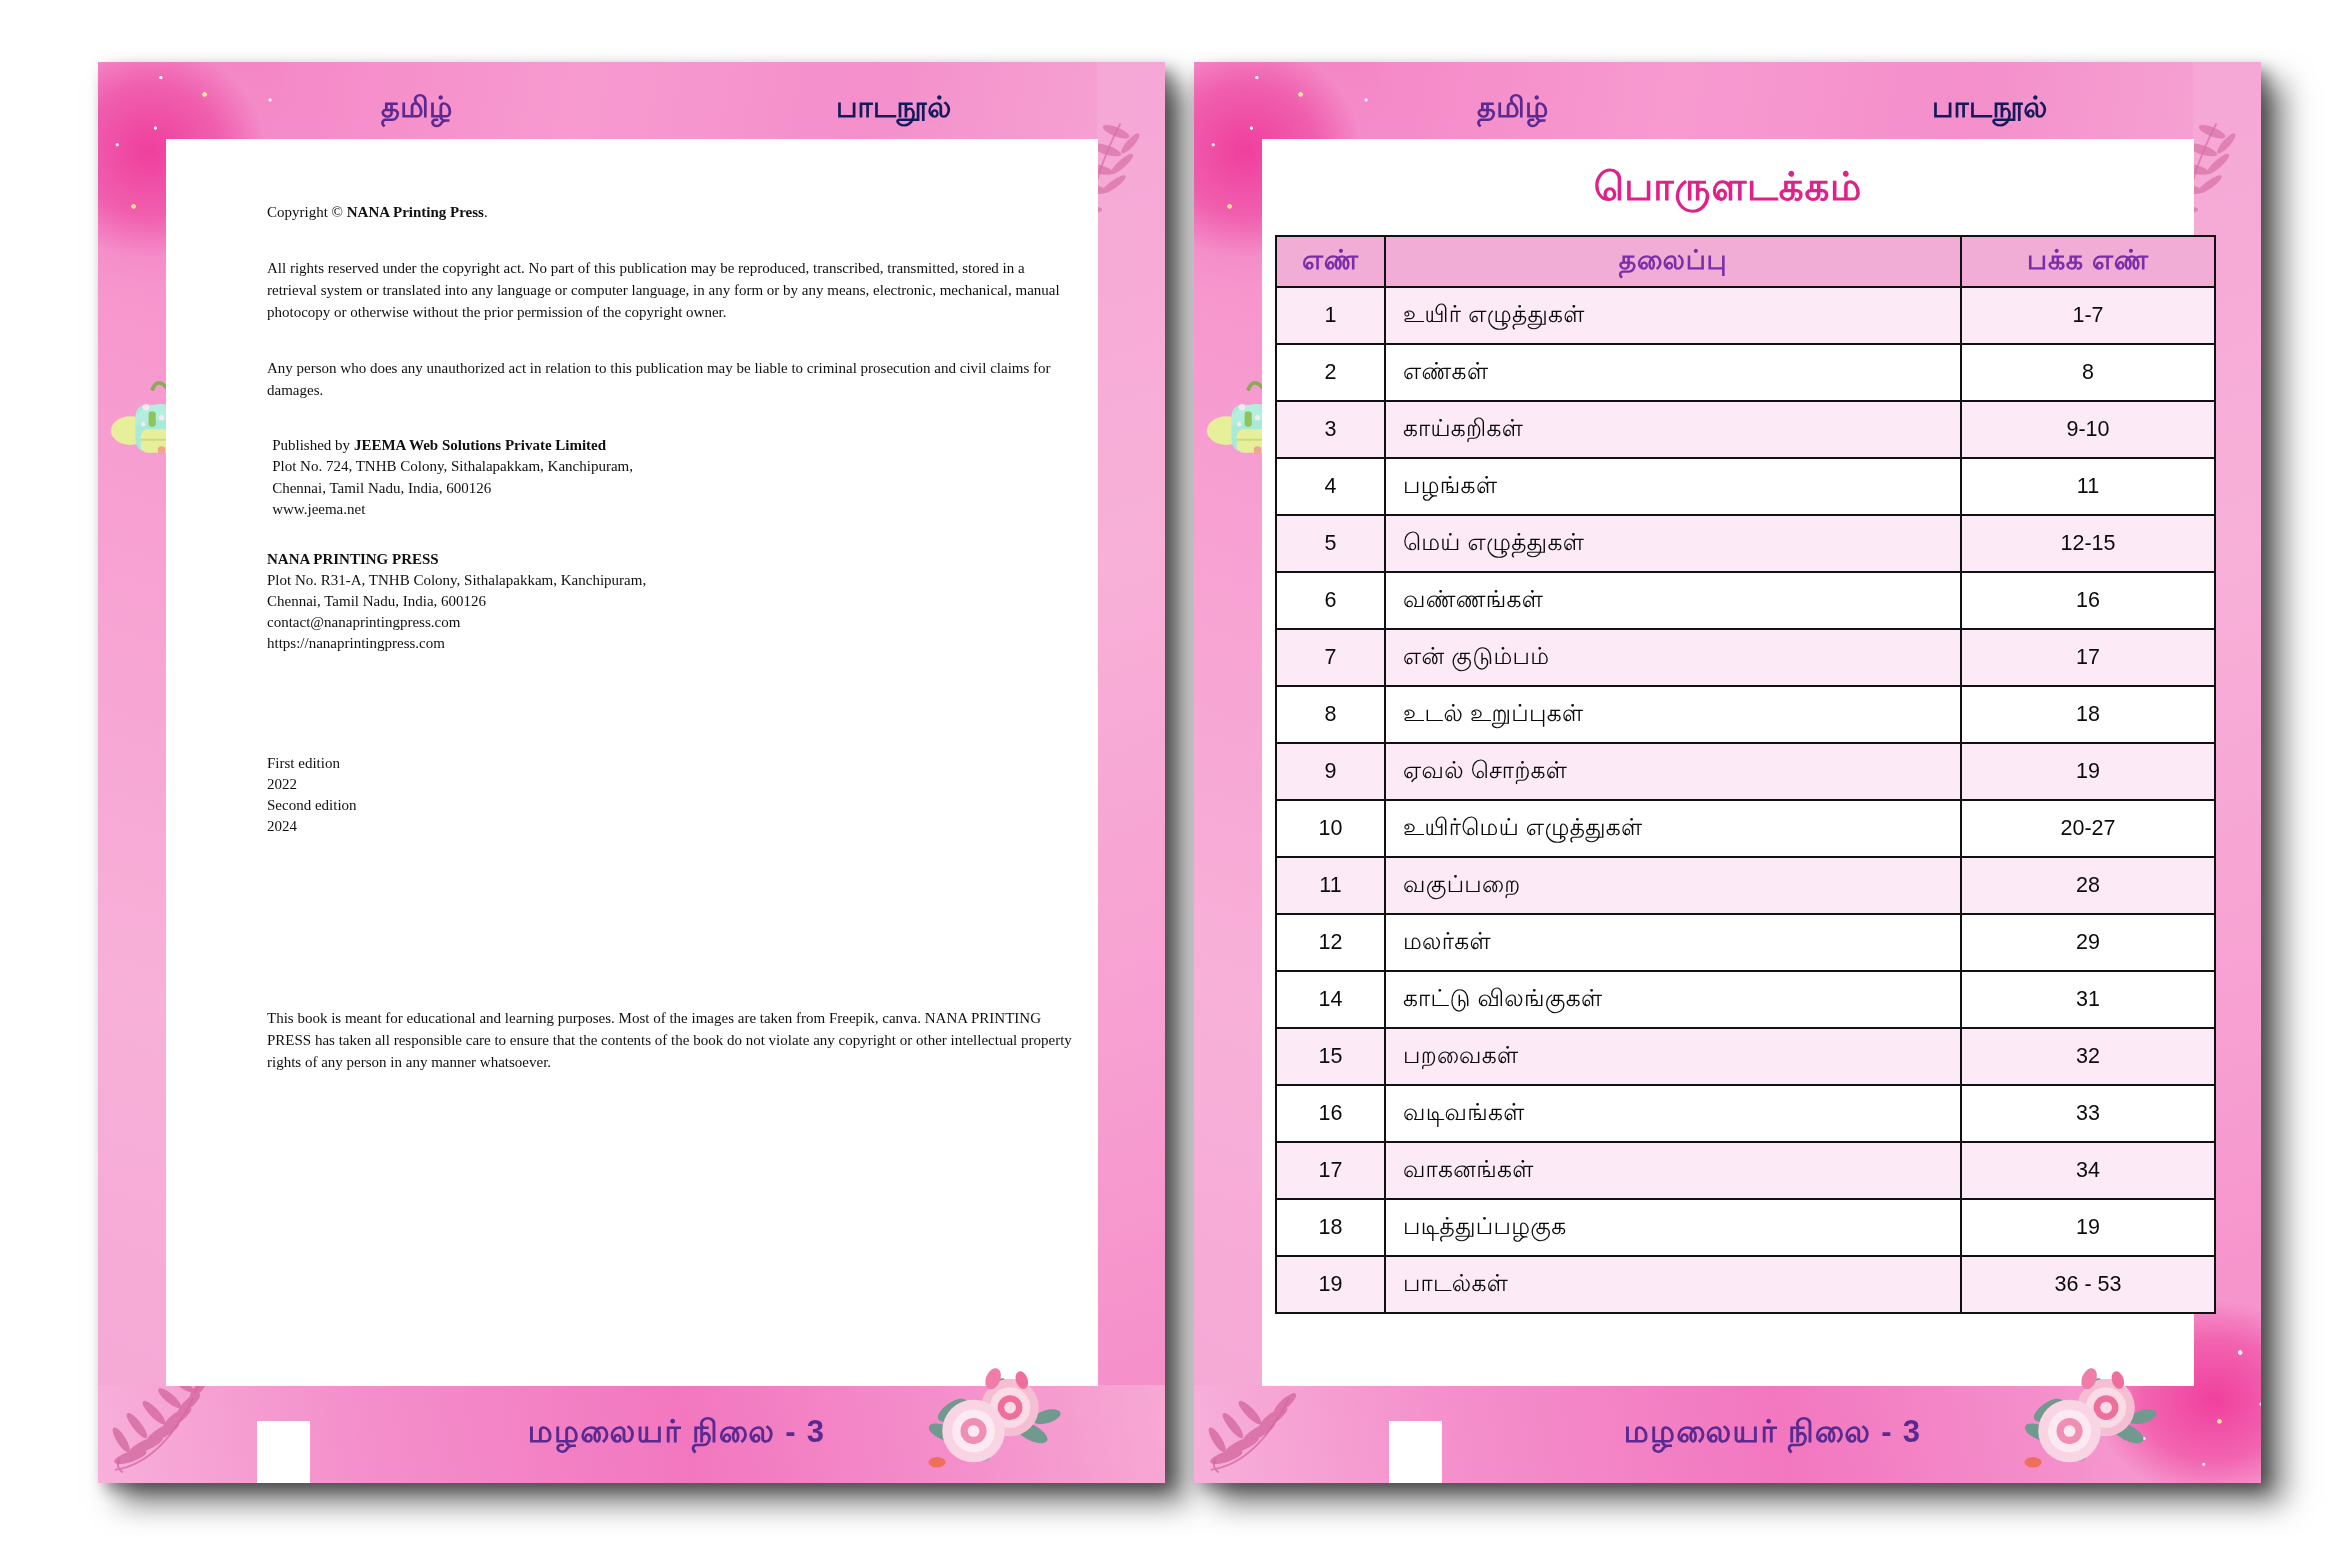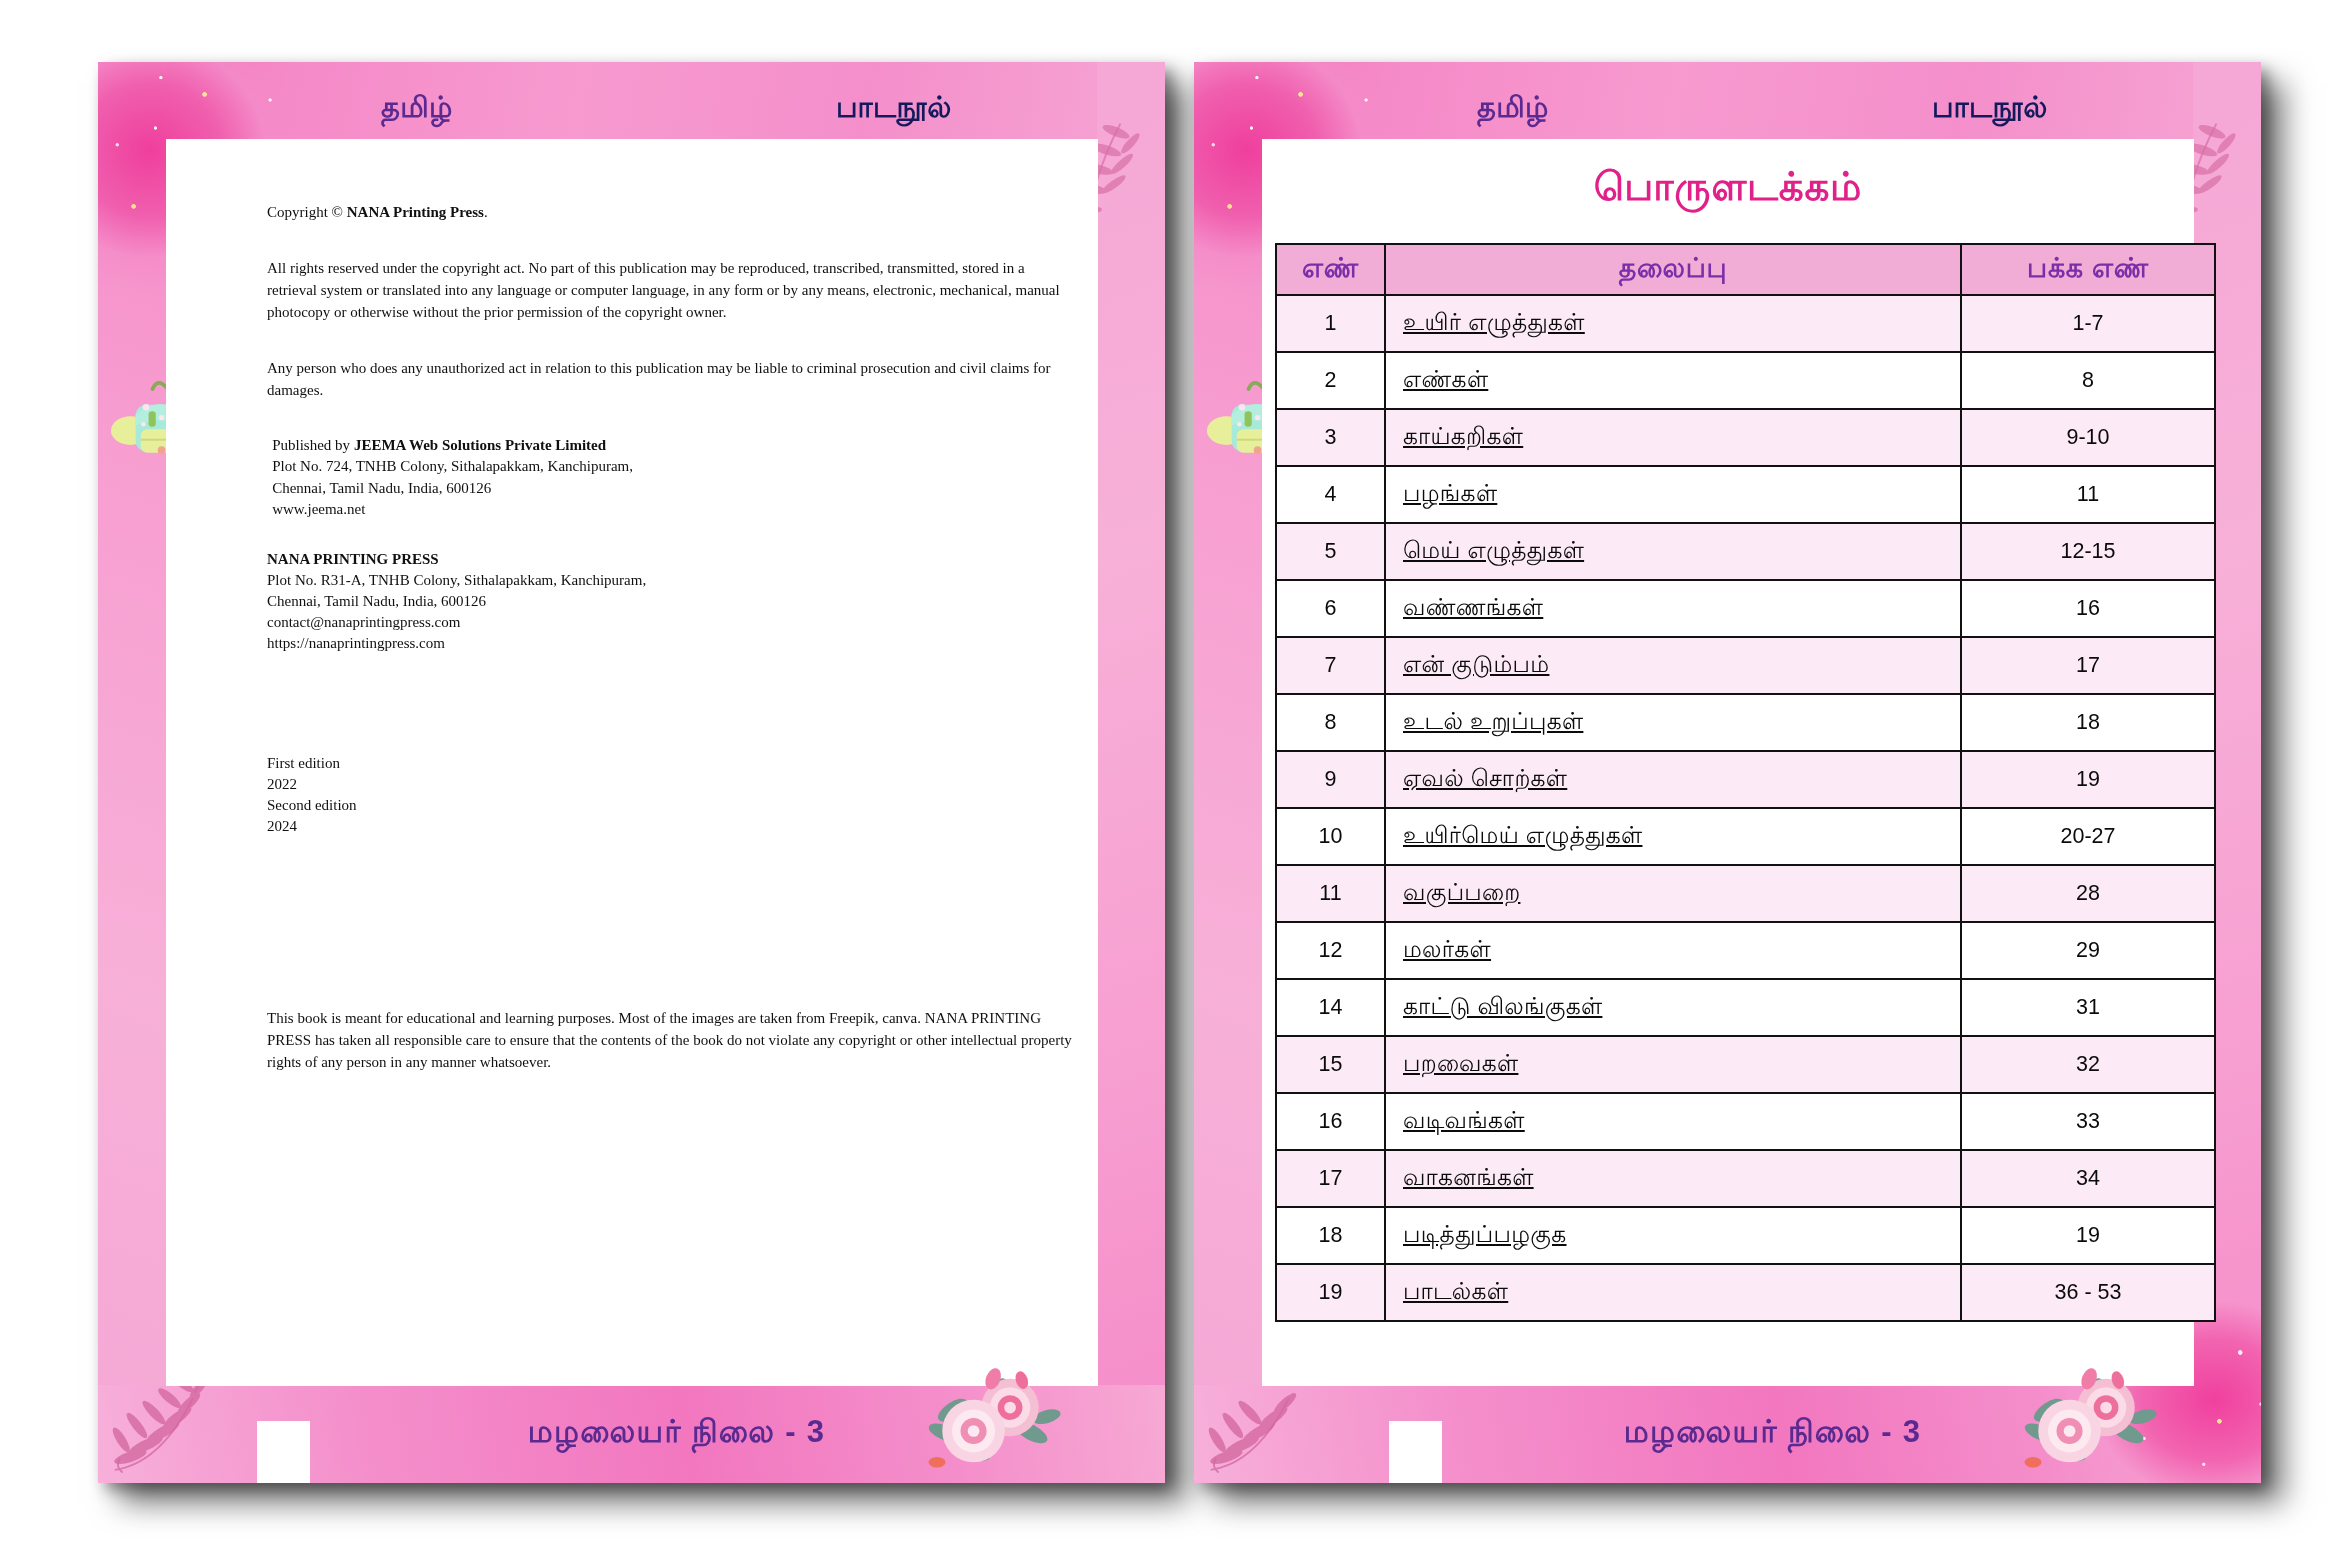--- a/index.html
+++ b/index.html
@@ -185,21 +185,21 @@
     font-family: "Liberation Sans", sans-serif;
     font-weight: 700;
     font-size: 39px;
     color: #e0218a;
     letter-spacing: 0.7px;
     z-index: 6;
   }
   .toc-wrap {
     position: absolute;
     left: 13px;
-    top: 104px;
+    top: 96px;
     width: 881px;
     z-index: 6;
   }
   table.toc {
     width: 100%;
     border-collapse: collapse;
     table-layout: fixed;
     font-family: "Liberation Sans", sans-serif;
   }
   table.toc col.c-no   { width: 109px; }
@@ -221,21 +221,21 @@
     letter-spacing: 0.7px;
   }
   table.toc tbody td {
     height: 57px;
     font-size: 23.4px;
     color: #0b0b0b;
     background: #ffffff;
   }
   table.toc tbody tr.alt td { background: #fceaf6; }
   table.toc td.no { text-align: center; font-size: 21.5px; }
-  table.toc td.ttl { text-align: left; padding-left: 17px; letter-spacing: 0.3px; text-decoration: underline; }
+  table.toc td.ttl { text-align: left; padding-left: 17px; letter-spacing: 0.3px; }
   table.toc td.pg  { text-align: center; font-size: 21.5px; }
   table.toc tbody tr:last-child td { border-bottom-width: 2px; }
 </style>
 </head>
 <body>
 
 <div id="stage">
 
   <div class="page" id="page-left">
 

